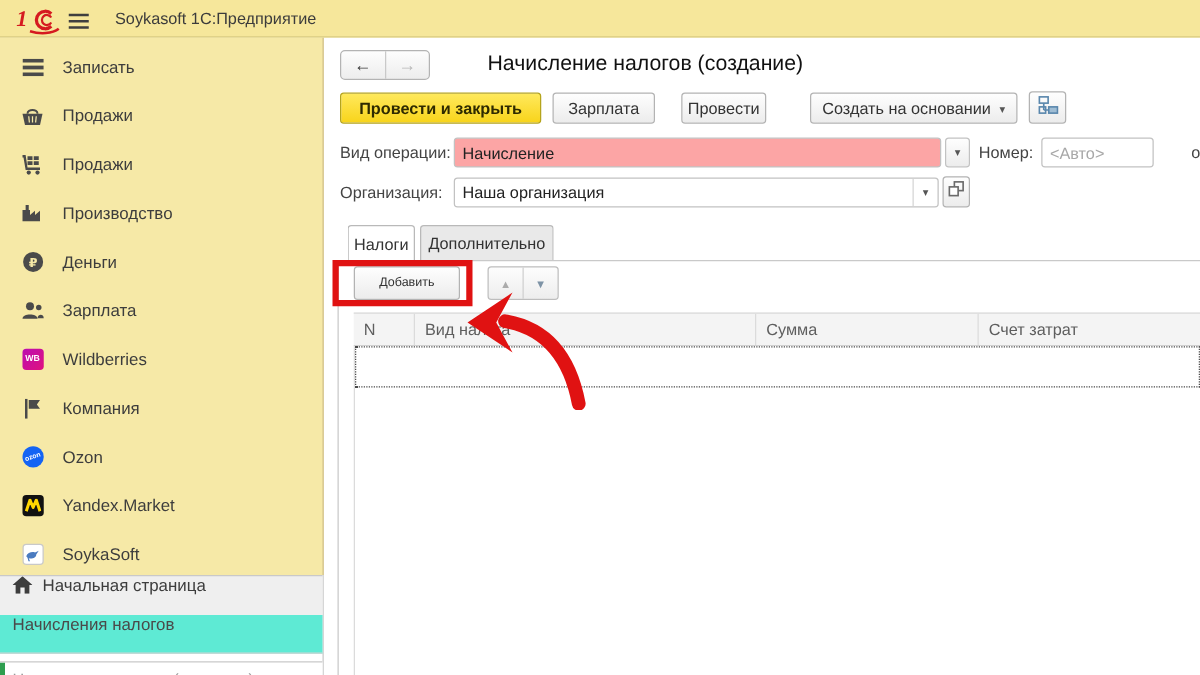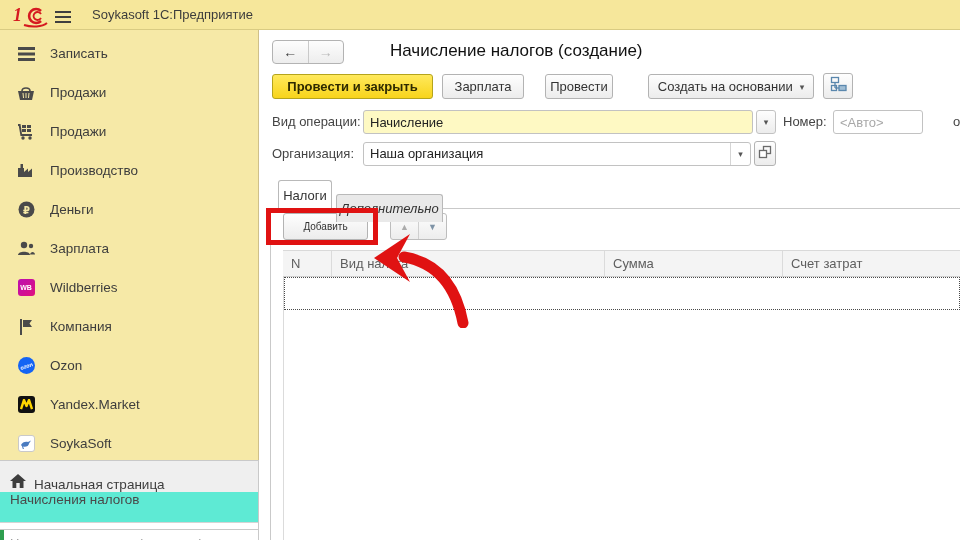--- a/index.html
+++ b/index.html
@@ -21,21 +21,21 @@
   .side-item .lbl { font-size:13.5px; color:#3d3d3d; }
   .badge { width:17px; height:17px; border-radius:3px; display:flex; align-items:center; justify-content:center; font-weight:bold; }
   .wb { background:linear-gradient(135deg,#BB0DB1,#E0117E); color:#fff; font-size:7px; }
   .oz { background:#1464F4; border-radius:50%; color:#fff; font-size:5.5px; font-weight:bold; }
   .oz span { transform:rotate(-18deg); display:block; }
   .ym { background:#111; }
   .soyka { background:#fff; border:1px solid #c9c9c9; }
 
   
   .footer { position:absolute; left:0; top:460px; width:259px; height:80px; border-right:1px solid #C9C9C9; background:#fff; }
-  .frow1 { position:absolute; left:0; top:0; width:100%; height:32px; background:#EFEFEF; border-top:1px solid #C9C9C9; display:flex; align-items:flex-end; padding-left:10px; cursor:pointer; }
+  .frow1 { position:absolute; left:0; top:0; width:100%; height:32px; background:#EFEFEF; border-top:1px solid #C9C9C9; display:flex; align-items:flex-start; padding-left:10px; cursor:pointer; }
   .frow1 .lbl { font-size:13.5px; color:#3d3d3d; margin-left:8px; }
   .frow2 { position:absolute; left:0; top:32px; width:100%; height:31px; background:#5eead4; border-bottom:1px solid #D4D4D4; display:flex; align-items:flex-start; padding-left:10px; cursor:pointer; }
   .frow2 .lbl { font-size:13.5px; color:#4a4a4a; }
   .frow3 { position:absolute; left:0; top:69px; width:100%; height:11px; background:#fff; border-top:1px solid #C9C9C9; overflow:hidden; cursor:pointer; }
   .frow3 .bar { position:absolute; left:0; top:0; bottom:0; width:4px; background:#2E9E4F; }
   .frow3 .lbl { position:absolute; left:10px; top:6px; font-size:13px; color:#9a9a9a; white-space:nowrap; }
 
   
   .main { position:absolute; left:260px; top:30px; width:700px; height:510px; background:#fff; }
 
@@ -46,33 +46,33 @@
 
   .doc-title { position:absolute; left:130px; top:11px; font-size:17px; color:#111; }
 
   .btn { position:absolute; top:44px; height:25px; border:1px solid #b3b3b3; border-radius:3px; background:linear-gradient(#fefefe,#ececec); font-size:13px; color:#333; display:flex; align-items:center; justify-content:center; cursor:pointer; font-family:"Liberation Sans",sans-serif; }
   .btn.primary { border:1px solid #B5A41C; background:linear-gradient(#FFE95C,#F8D41B); font-weight:bold; color:#2e2a00; }
   .btn .caret { font-size:9px; color:#555; margin-left:7px; }
   .iconbtn { position:absolute; top:43px; width:30px; height:26px; border:1px solid #b3b3b3; border-radius:3px; background:linear-gradient(#fefefe,#ececec); display:flex; align-items:center; justify-content:center; cursor:pointer; }
 
   .flabel { position:absolute; font-size:13px; color:#444; }
   .finput { position:absolute; height:24px; border:1px solid #c2c2c2; border-radius:3px; font-size:13px; color:#222; padding:0 6px; font-family:"Liberation Sans",sans-serif; outline:none; }
-  .finput.cream { background:#fef9c3; }
+  .finput.cream { background:#fca5a5; }
   .ddbtn { position:absolute; height:24px; width:20px; border:1px solid #c2c2c2; border-radius:3px; background:linear-gradient(#fefefe,#ececec); display:flex; align-items:center; justify-content:center; font-size:9px; color:#555; cursor:pointer; }
   .combo { position:absolute; height:24px; border:1px solid #c2c2c2; border-radius:3px; background:#fff; display:flex; cursor:text; }
   .combo .val { flex:1; font-size:13px; color:#222; padding:3px 6px; white-space:nowrap; overflow:hidden; }
   .combo .dd { width:20px; border-left:1px solid #d5d5d5; display:flex; align-items:center; justify-content:center; font-size:9px; color:#555; cursor:pointer; }
   .clip-label { position:absolute; overflow:hidden; font-size:13px; color:#444; white-space:nowrap; }
   input::placeholder { color:#a8a8a8; opacity:1; }
 
   
   .panel { position:absolute; left:10px; top:178px; right:0; bottom:0; border-left:1px solid #C9C9C9; border-top:1px solid #C9C9C9; background:#fff; }
   .tab { position:absolute; height:28px; border:1px solid #b9b9b9; border-bottom:none; border-radius:3px 3px 0 0; font-size:13px; color:#333; display:flex; align-items:center; justify-content:center; cursor:pointer; z-index:2; }
   .tab.active { top:150px; height:29px; background:#fff; }
-  .tab.idle { top:164px; background:#E9E9E9;font-style:italic; }
+  .tab.idle { top:150px; background:#E9E9E9; }
 
   .cmdbtn { position:absolute; top:183px; height:27px; border:1px solid #b3b3b3; border-radius:3px; background:linear-gradient(#fefefe,#ececec); font-size:10px; color:#333; display:flex; align-items:center; justify-content:center; cursor:pointer; }
   .movegrp { position:absolute; left:130px; top:183px; width:57px; height:27px; border:1px solid #bdbdbd; border-radius:3px; background:linear-gradient(#fdfdfd,#ededed); display:flex; }
   .movegrp .mb { flex:1; display:flex; align-items:center; justify-content:center; font-size:9px; cursor:pointer; }
   .movegrp .mb.up { border-right:1px solid #cfcfcf; color:#ababab; }
   .movegrp .mb.down { color:#7E93A6; }
 
   
   .thead { position:absolute; left:23px; top:220px; right:0; height:27px; display:flex; background:#F4F4F4; border-top:1px solid #D9D9D9; border-bottom:1px solid #CFCFCF; }
   .th { font-size:13px; color:#5e5e5e; padding:5px 8px; border-right:1px solid #DBDBDB; white-space:nowrap; overflow:hidden; cursor:pointer; }

